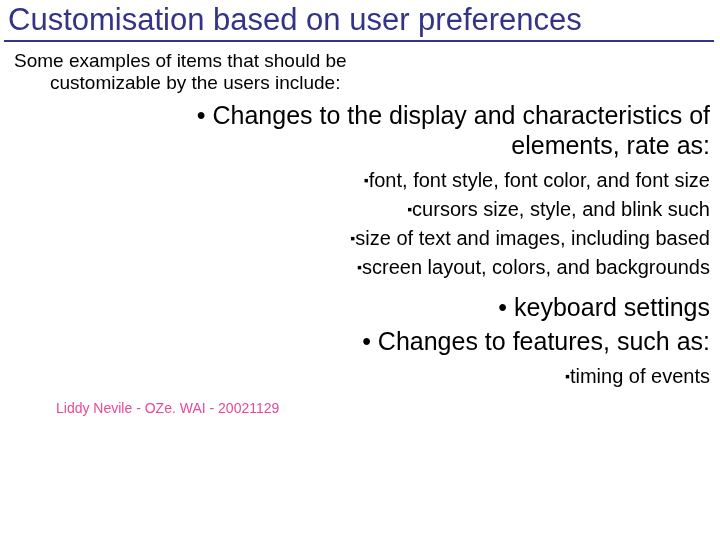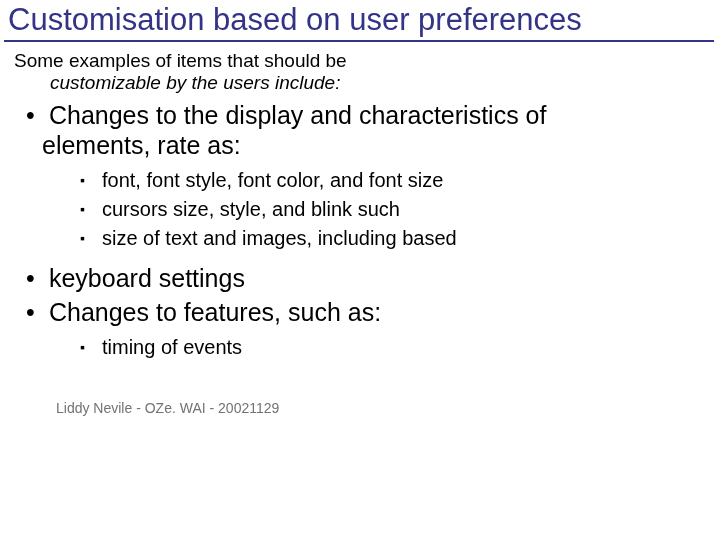--- a/index.html
+++ b/index.html
@@ -28,32 +28,32 @@
     letter-spacing: 0px;
   }
   .intro {
     font-size: 19px;
     margin: 6px 10px 4px 14px;
     line-height: 1.15;
   }
   .intro .line2 {
     display: block;
     padding-left: 36px;
-    font-style: italic;
   }
   ul.level1 {
     list-style: none;
     margin: 2px 10px 0 14px;
     padding: 0;
   }
   ul.level1 > li {
     font-size: 25px;
     line-height: 1.2;
     padding: 2px 0 2px 28px;
     text-indent: -16px;
+    text-align: right;
   }
   ul.level1 > li::before {
     content: "•";
     display: inline-block;
     width: 16px;
     text-indent: 0;
   }
   ul.level2 {
     list-style: none;
     margin: 6px 0 6px 0;
@@ -73,21 +73,21 @@
     text-indent: 0;
     font-size: 14px;
     position: relative;
     top: -2px;
   }
   .footer {
     position: absolute;
     left: 56px;
     bottom: 24px;
     font-size: 14px;
-    color: #737373;
+    color: #ec4899;
   }
 </style>
 </head>
 <body>
 
 <div class="slide">
 
   <div class="title">Customisation based on user preferences</div>
 
   <div class="intro">
@@ -96,20 +96,21 @@
   </div>
 
   <ul class="level1">
     <li>
       <span>Changes to the display and characteristics of</span><br>
       <span>elements, rate as:</span>
       <ul class="level2">
         <li>font, font style, font color, and font size</li>
         <li>cursors size, style, and blink such</li>
         <li>size of text and images, including based</li>
+        <li>screen layout, colors, and backgrounds</li>
       </ul>
     </li>
     <li>
       <span>keyboard settings</span>
     </li>
     <li>
       <span>Changes to features, such as:</span>
       <ul class="level2">
         <li>timing of events</li>
       </ul>

